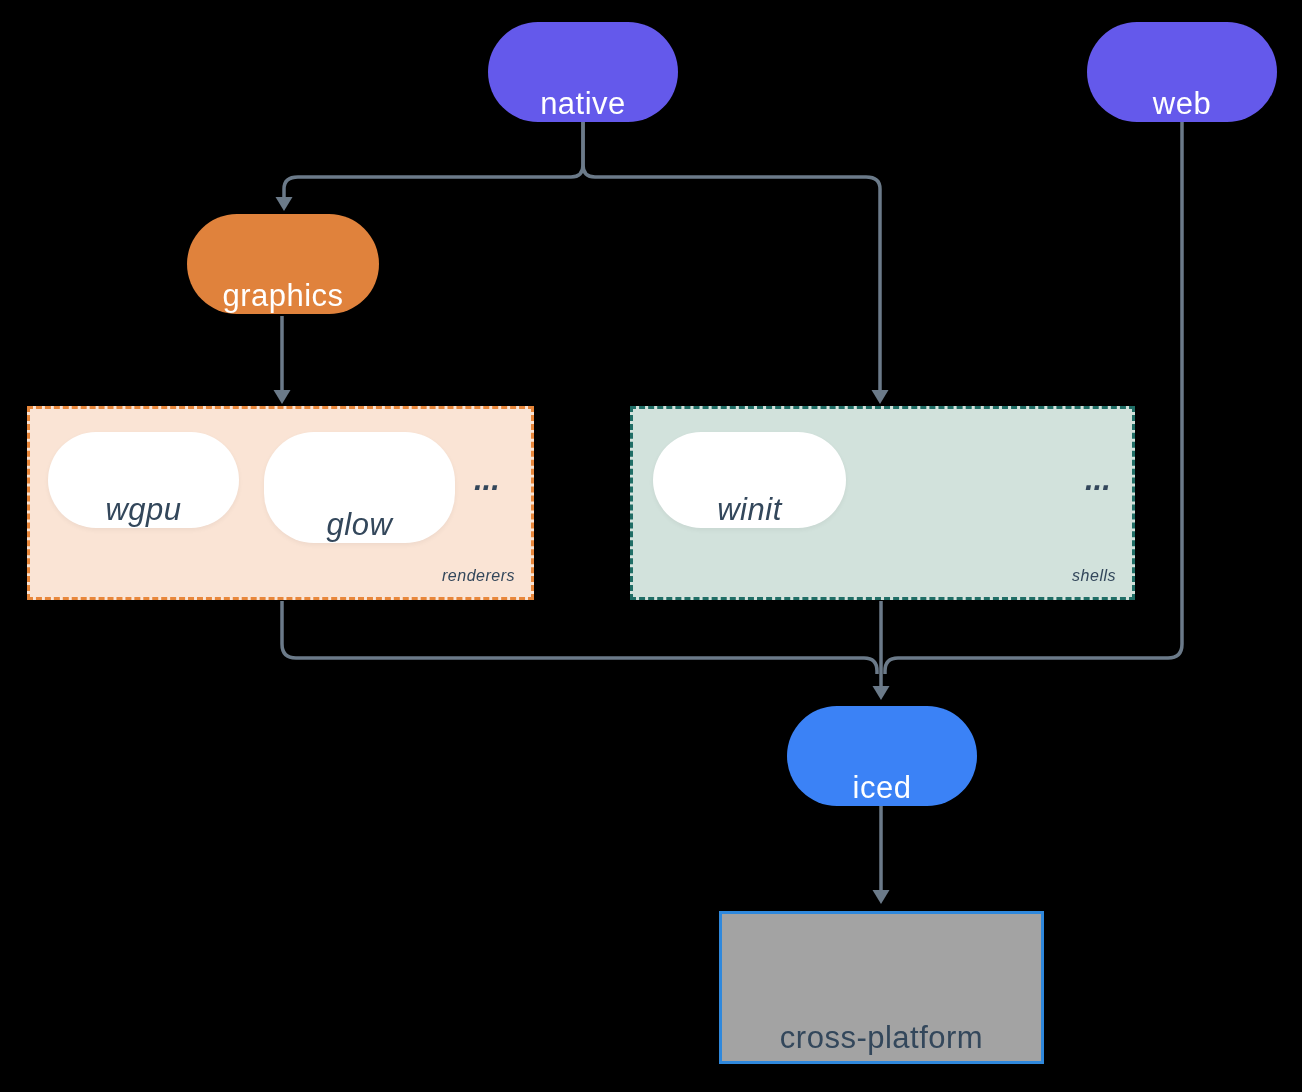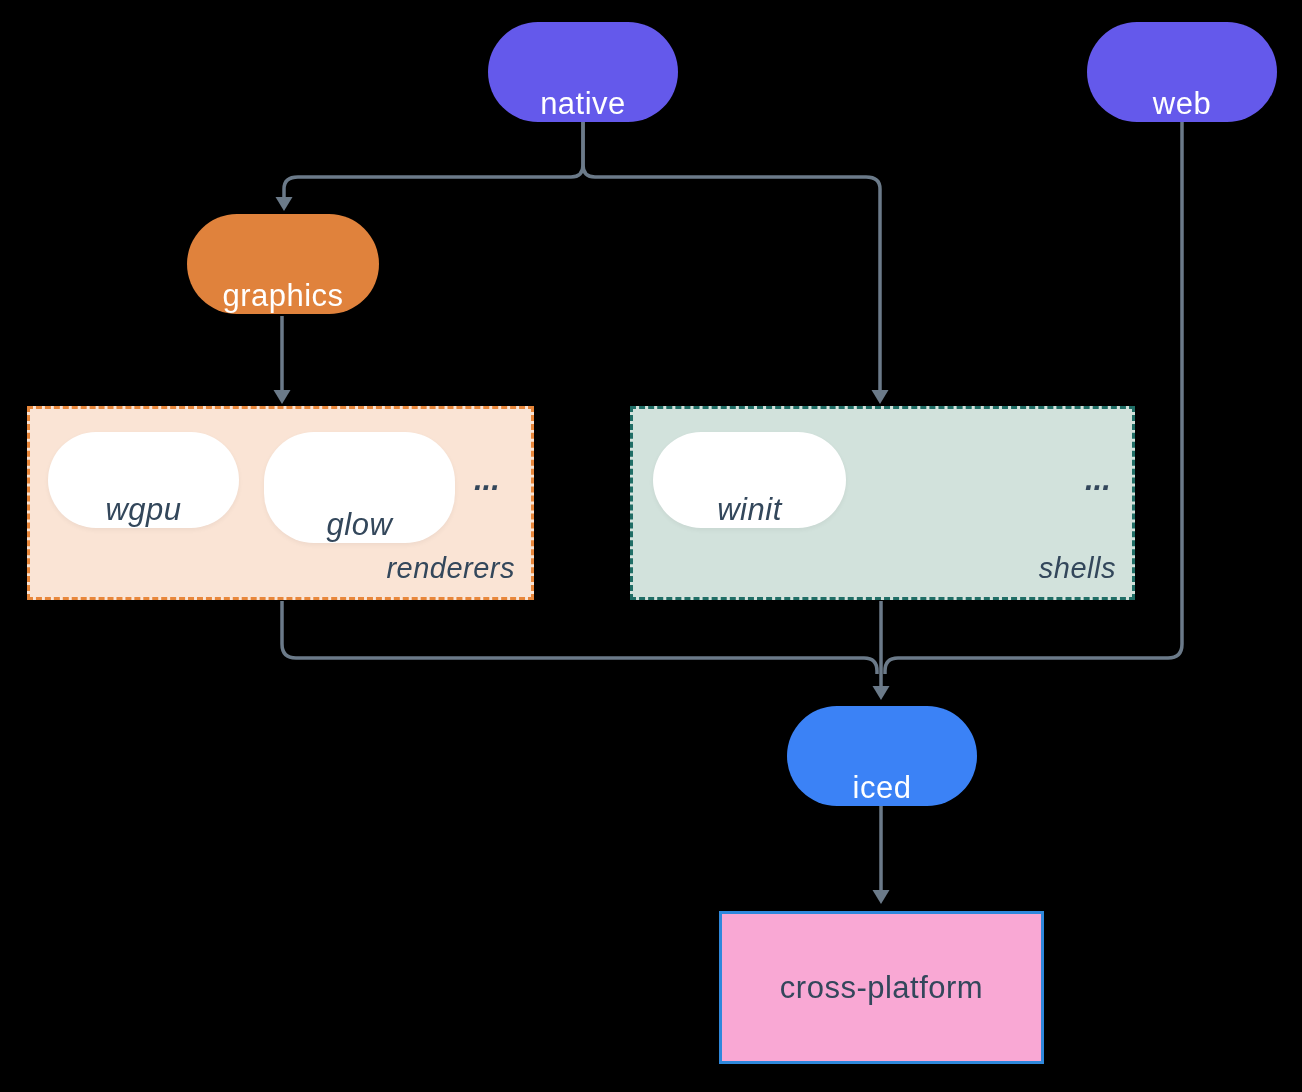--- a/index.html
+++ b/index.html
@@ -59,40 +59,40 @@
     border: 3px dashed #e8873b;
   }
   .group.shells {
     background: #d2e2dc;
     border: 3px dashed #206e66;
   }
   .group-label {
     position: absolute;
     right: 16px;
     bottom: 12px;
-    font-size: 29px;
+    font-size: 16px;
     letter-spacing: 0.5px;
     color: #33475b;
   }
   .dots {
     position: absolute;
     font-size: 31px;
     font-weight: bold;
     color: #33475b;
     line-height: 31px;
   }
   .app-box {
     position: absolute;
     box-sizing: border-box;
-    background: #f9a8d4;
+    background: #a3a3a3;
     border: 3px solid #2f88dc;
     display: flex;
     flex-direction: column;
     align-items: center;
-    justify-content: center;
+    justify-content: flex-end;
     color: #33475b;
     font-size: 31px;
     letter-spacing: 0.5px;
     line-height: 47px;
     text-align: center;
   }
 </style>
 </head>
 <body>
 

